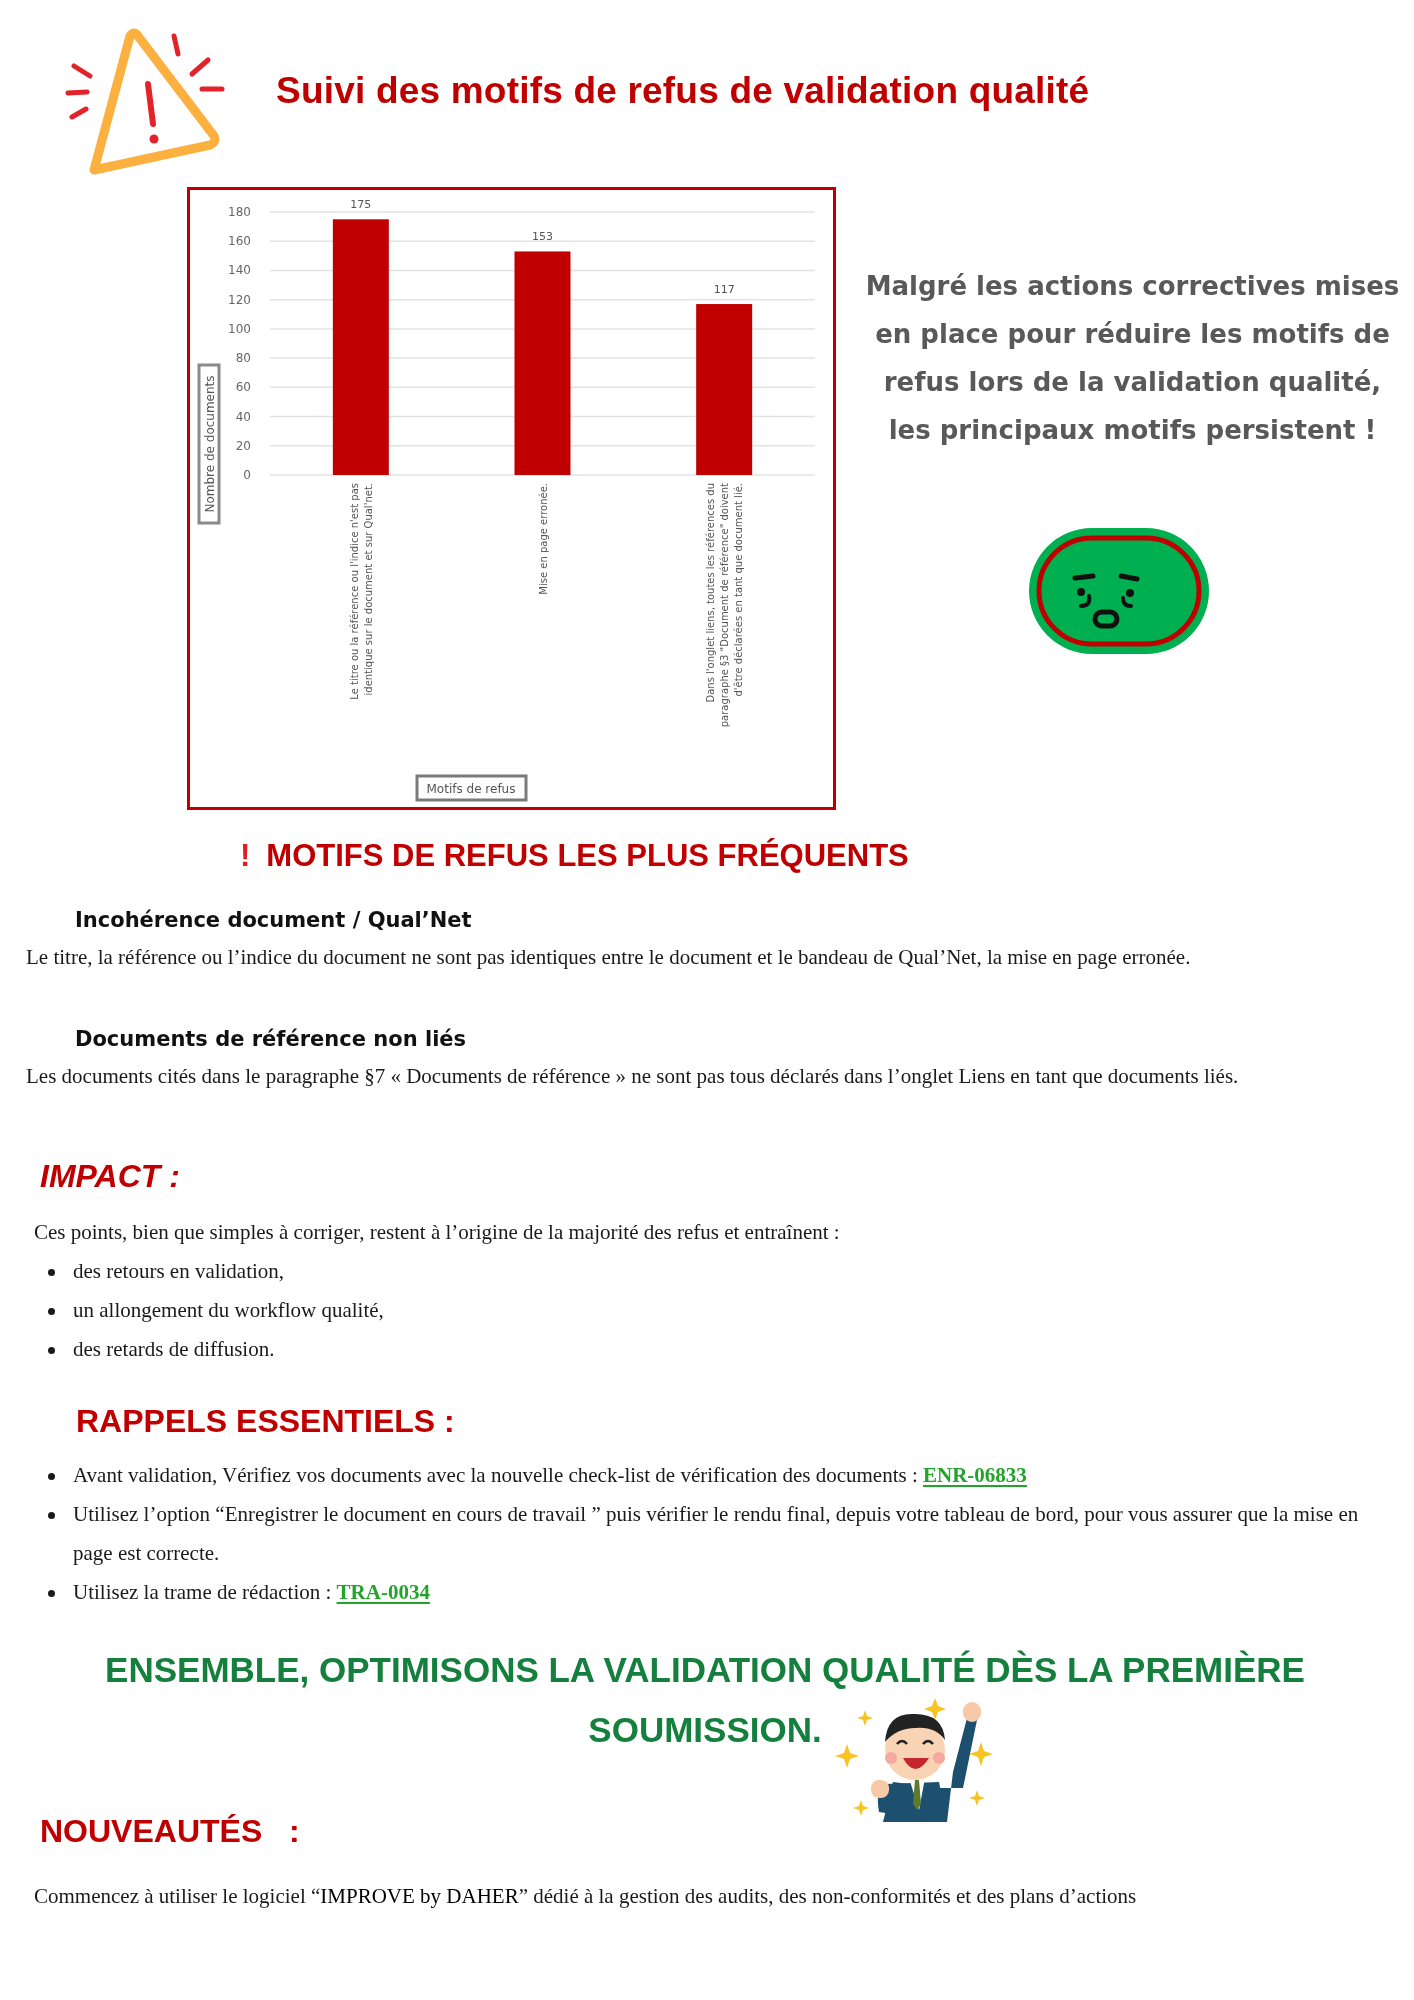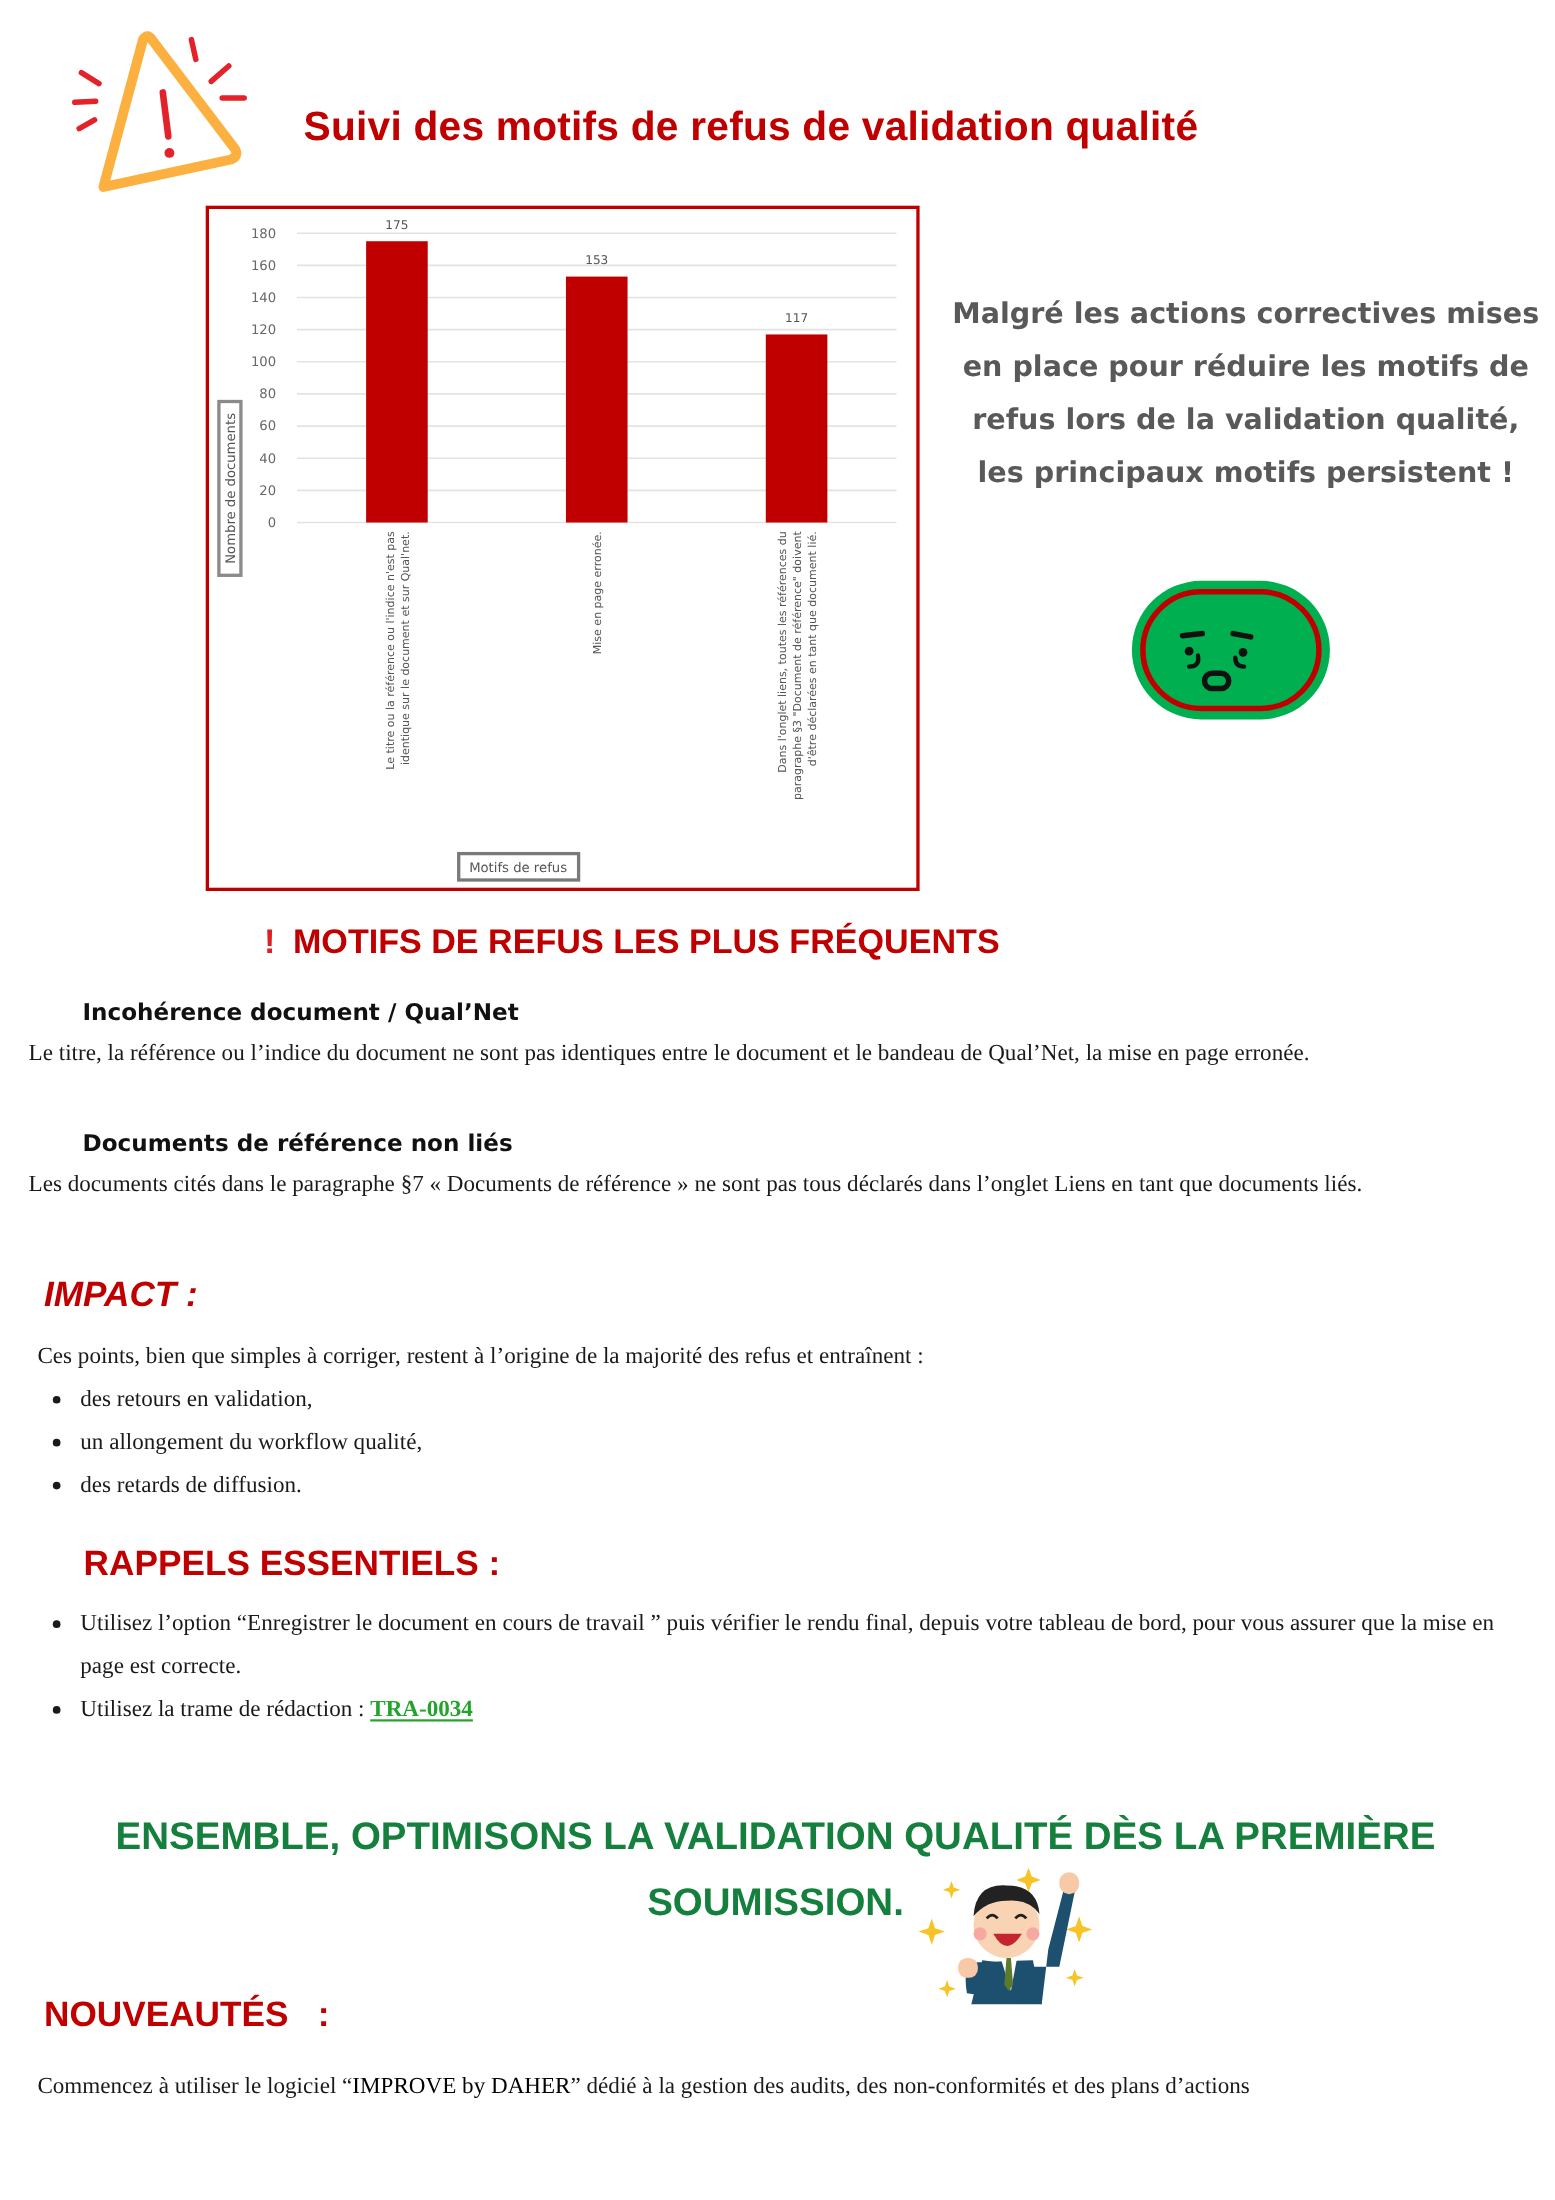--- a/index.html
+++ b/index.html
@@ -1,21 +1,21 @@
 <!DOCTYPE html>
 <html><head>
 <meta charset="utf-8">
 <style>
   html, body { margin: 0; padding: 0; background: #ffffff; }
   body { width: 1414px; height: 2000px; position: relative; overflow: hidden; font-family: "DejaVu Sans", sans-serif; color: #111; }
   .abs { position: absolute; }
 
   
   .warn-icon { left: 62px; top: 24px; width: 170px; height: 160px; }
-  .page-title { left: 276px; top: 70px; font-family: "Liberation Sans", sans-serif; font-weight: bold; font-size: 37px; color: #c00000; letter-spacing: 0.2px; white-space: nowrap; margin-top: 24px; }
+  .page-title { left: 276px; top: 70px; font-family: "Liberation Sans", sans-serif; font-weight: bold; font-size: 37px; color: #c00000; letter-spacing: 0.2px; white-space: nowrap; }
 
   
   .chart-frame { left: 187px; top: 187px; width: 649px; height: 623px; border: 3px solid #c00000; box-sizing: border-box; background: #fff; }
   .chart-svg { position: absolute; left: 0; top: 0; }
 
   
   .statement { left: 860px; top: 262px; width: 545px; text-align: center; font-family: "DejaVu Sans", sans-serif; font-weight: bold; font-size: 26px; line-height: 48px; color: #595959; }
   .face-icon { left: 1027px; top: 526px; width: 184px; height: 130px; }
 
   
@@ -127,20 +127,21 @@
   <ul class="bullets">
     <li>des retours en validation,</li>
     <li>un allongement du workflow qualité,</li>
     <li>des retards de diffusion.</li>
   </ul>
 </div>
 
 <div class="abs h-red" style="left:40px; top:1403px;margin-left:36px;">RAPPELS ESSENTIELS :</div>
 <div class="abs body-text" style="left:34px; top:1456px; width:1360px;">
   <ul class="bullets">
+    <li><span>Avant validation, Vérifiez vos documents avec la nouvelle check-list de vérification des documents : </span><a class="link-green">ENR-06833 </a></li>
     <li><span>Utilisez l’option “Enregistrer le document en cours de travail ” puis vérifier le rendu final, depuis votre tableau de bord, pour vous assurer que la mise en page est correcte.</span></li>
     <li><span>Utilisez la trame de rédaction : </span><a class="link-green">TRA-0034</a></li>
   </ul>
 </div>
 
 <div class="abs closing">
   <div>ENSEMBLE, OPTIMISONS LA VALIDATION QUALITÉ DÈS LA PREMIÈRE</div>
   <div>SOUMISSION.</div>
 </div>
 <div class="abs hero-icon">

